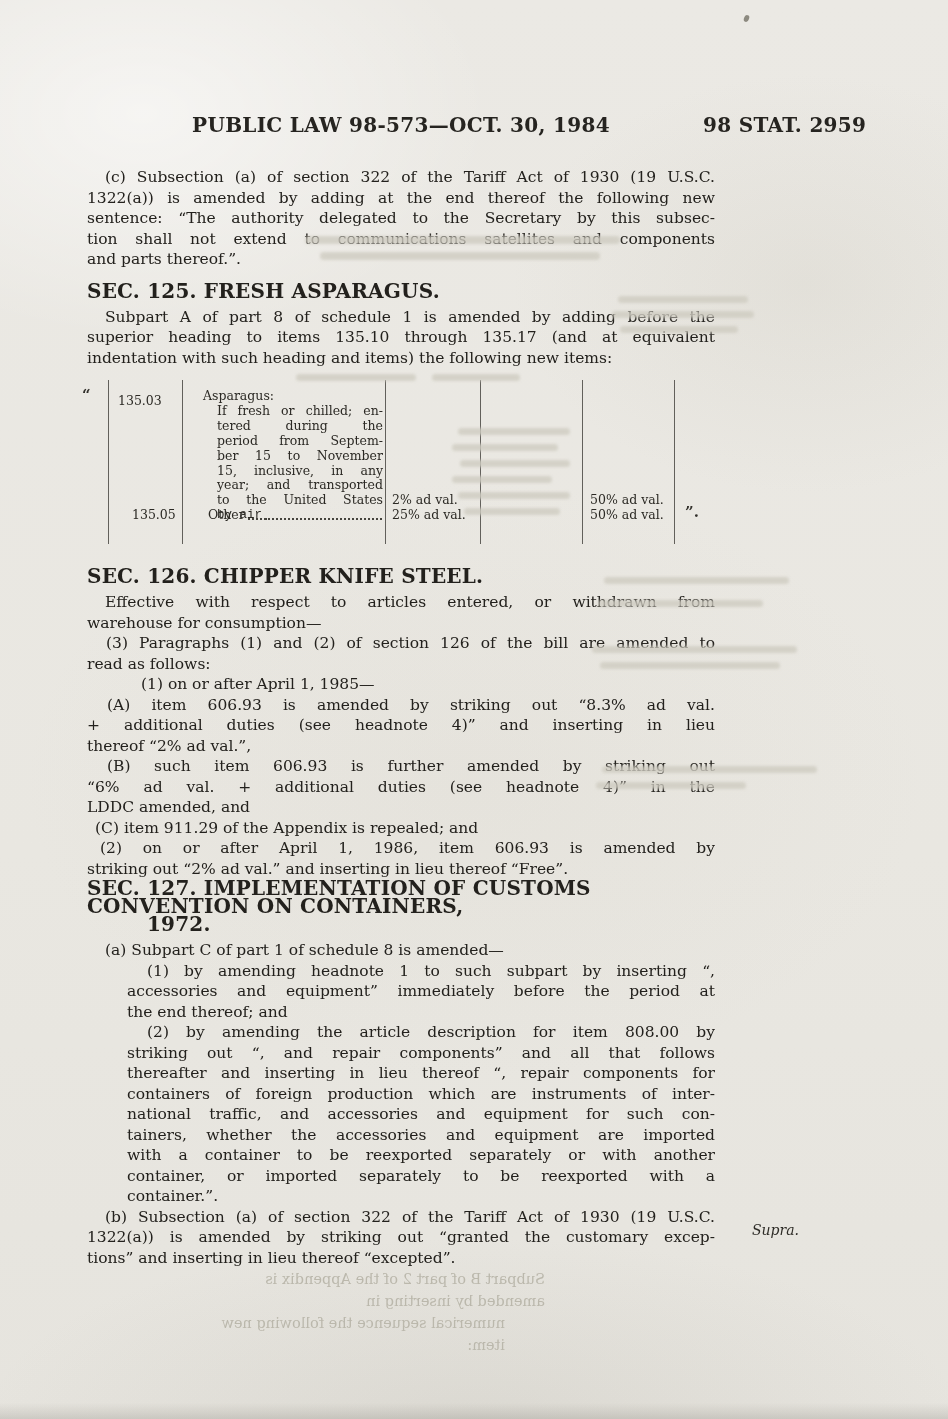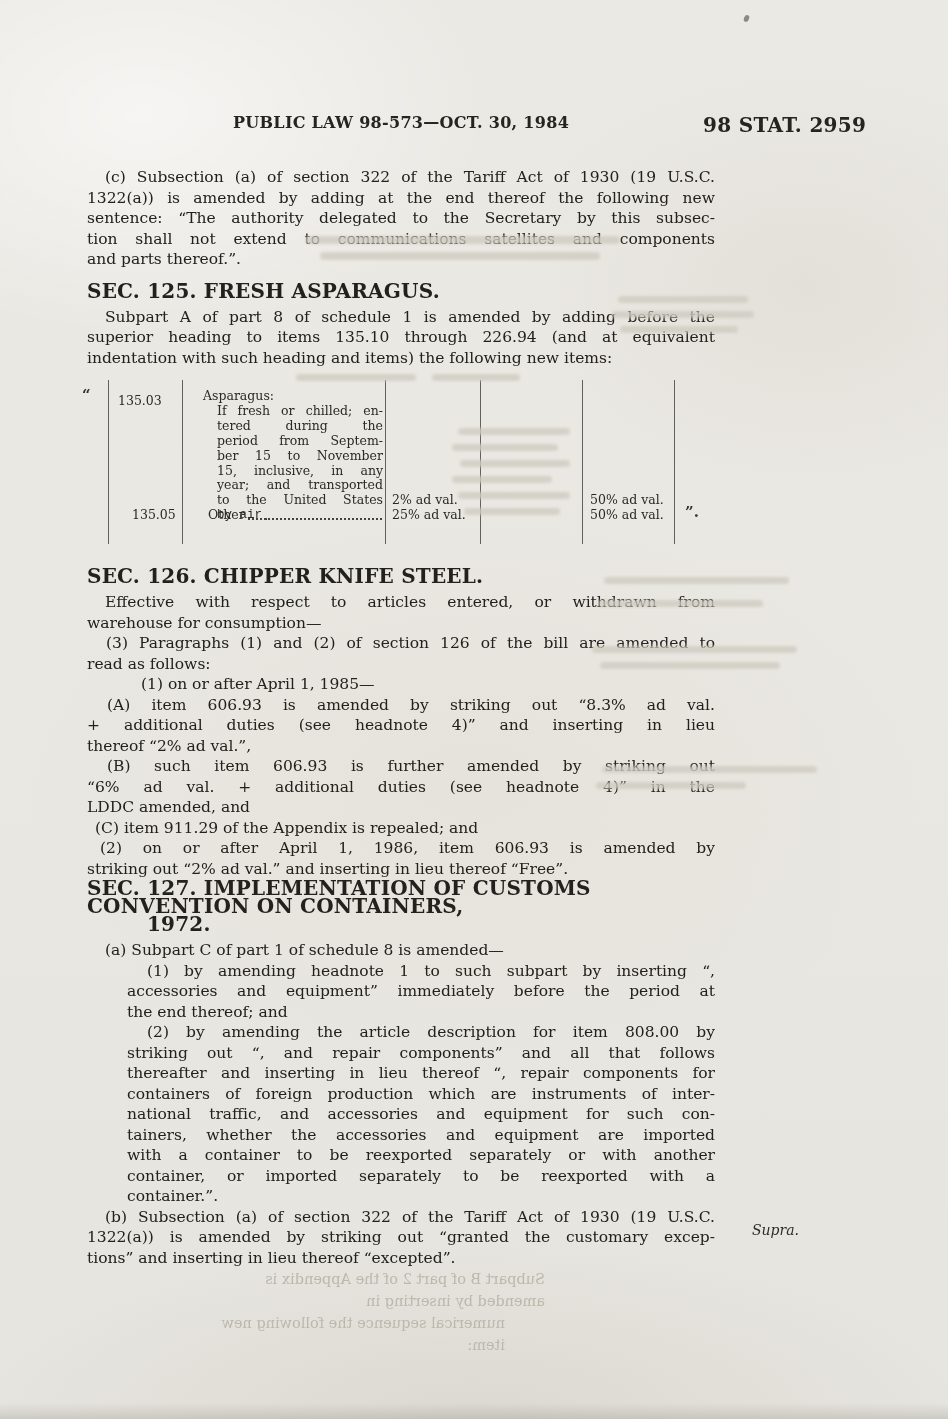--- a/index.html
+++ b/index.html
@@ -14,21 +14,21 @@
       radial-gradient(ellipse 420px 300px at 85% 20%, rgba(190,186,172,0.18), rgba(190,186,172,0) 70%),
       radial-gradient(ellipse 600px 400px at 50% 55%, rgba(205,200,188,0.14), rgba(205,200,188,0) 75%),
       radial-gradient(ellipse 700px 260px at 50% 100%, rgba(160,156,144,0.16), rgba(160,156,144,0) 70%),
       linear-gradient(180deg,#ebe9e4 0%,#e9e7e1 60%,#e6e4de 100%);
     font-family:"DejaVu Serif","Liberation Serif",serif;
     color:#23211d;
   }
   
   .law-title{
     position:absolute;left:87px;top:113px;width:628px;
-    text-align:center;font-size:16px;font-weight:700;letter-spacing:.3px;
+    text-align:center;font-size:20px;font-weight:700;letter-spacing:.3px;
     color:#262420;
   }
   .stat-number{
     position:absolute;left:703px;top:113px;width:170px;
     font-size:20px;font-weight:700;letter-spacing:.3px;color:#262420;
   }
   
   .statute{
     position:absolute;left:87px;top:167px;width:628px;
     font-size:15.5px;line-height:20.5px;
@@ -101,21 +101,21 @@
         <div class="tline">1322(a)) is amended by adding at the end thereof the following new</div>
         <div class="tline">sentence: “The authority delegated to the Secretary by this subsec-</div>
         <div class="tline">tion shall not extend to communications satellites and components</div>
         <div class="tline tlast">and parts thereof.”.</div>
       </div>
 
     <div class="sec-heading">SEC. 125. FRESH ASPARAGUS.</div>
 
     <div class="para" style="--ind:18px">
         <div class="tline">Subpart A of part 8 of schedule 1 is amended by adding before the</div>
-        <div class="tline">superior heading to items 135.10 through 226.94 (and at equivalent</div>
+        <div class="tline">superior heading to items 135.10 through 135.17 (and at equivalent</div>
         <div class="tline tlast">indentation with such heading and items) the following new items:</div>
       </div>
 
     <div class="ttable">
       <div class="trule" style="left:21px"></div>
       <div class="trule" style="left:95px"></div>
       <div class="trule" style="left:298px"></div>
       <div class="trule" style="left:393px"></div>
       <div class="trule" style="left:495px"></div>
       <div class="trule" style="left:587px"></div>

